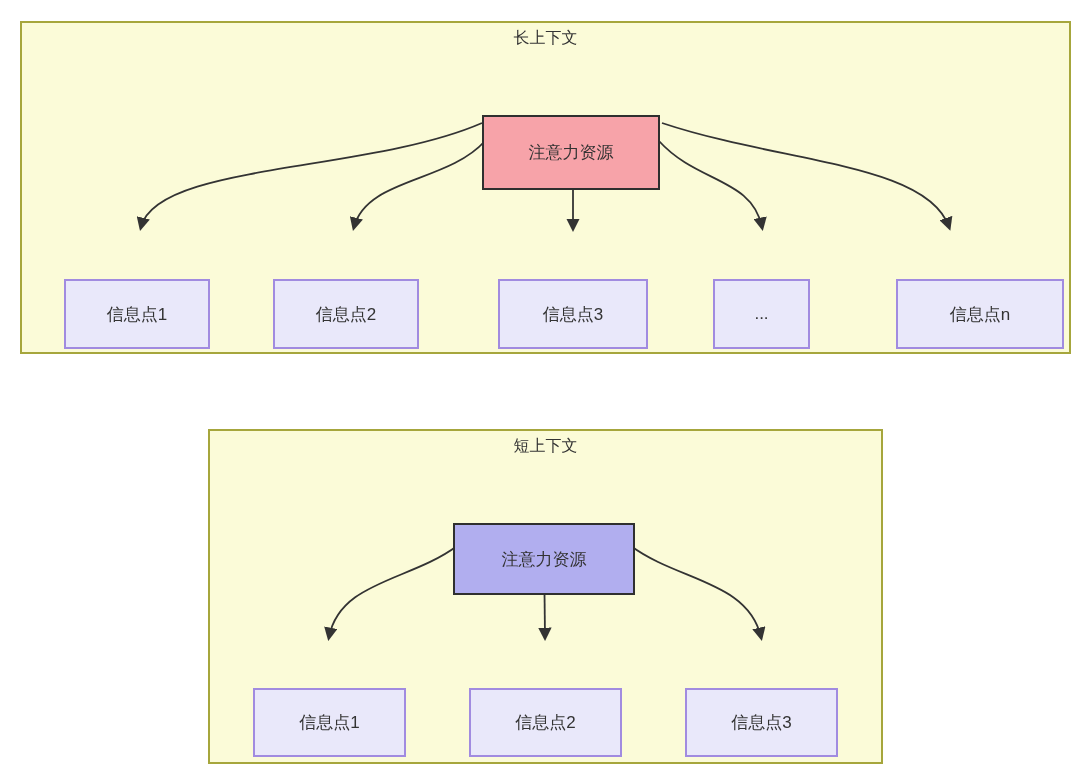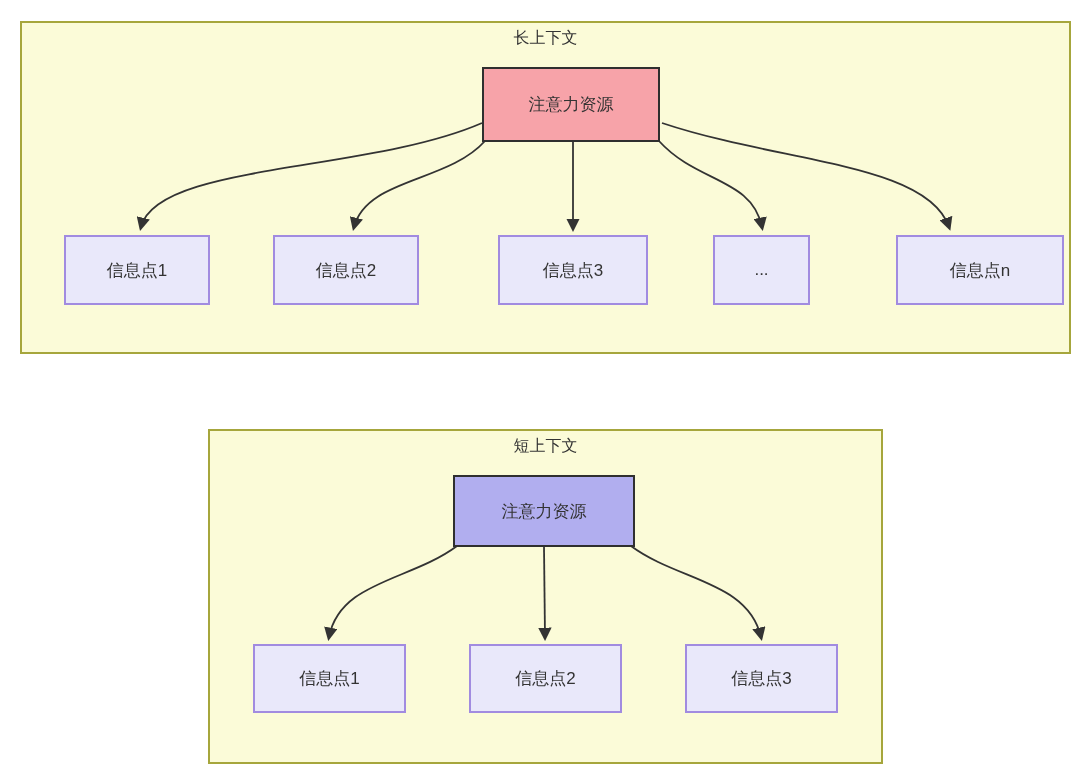--- a/index.html
+++ b/index.html
@@ -32,29 +32,31 @@
     position: absolute;
     display: flex;
     align-items: center;
     justify-content: center;
     font-size: 17px;
     color: var(--text-color, #333333);
   }
   .attention-node {
     border: 2.5px solid var(--node-border-dark, #2f2f2f);
     z-index: 2;
+    margin-top: 48px;
   }
   .attention-long  { left: 460px; top: 44px; width: 178px; height: 75px;
                      background: var(--attention-long-bg, #f7a3a9); }
   .attention-short { left: 243px; top: 44px; width: 182px; height: 72px;
                      background: var(--attention-short-bg, #b1aeef); }
   .info-node {
     background: var(--info-bg, #e9e8fa);
     border: 2px solid var(--info-border, #a18be0);
     z-index: 2;
+    margin-top: 44px;
   }
   .arrow-layer {
     position: absolute;
     left: 0; top: 0;
     z-index: 1;
   }
   .arrow-path {
     fill: none;
     stroke: var(--arrow-color, #333333);
     stroke-width: 1.8;

